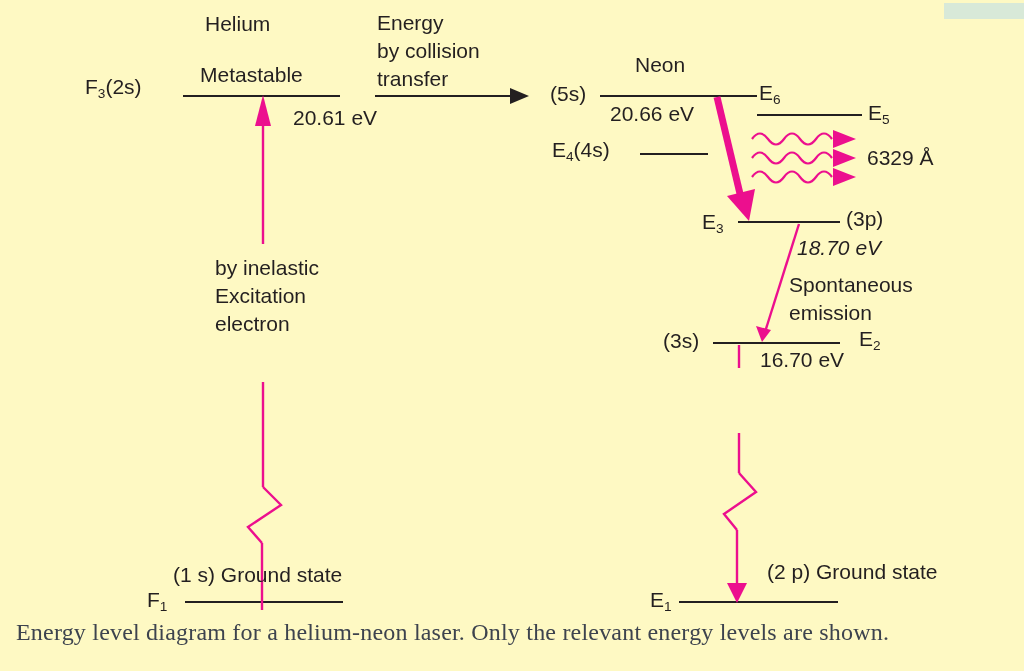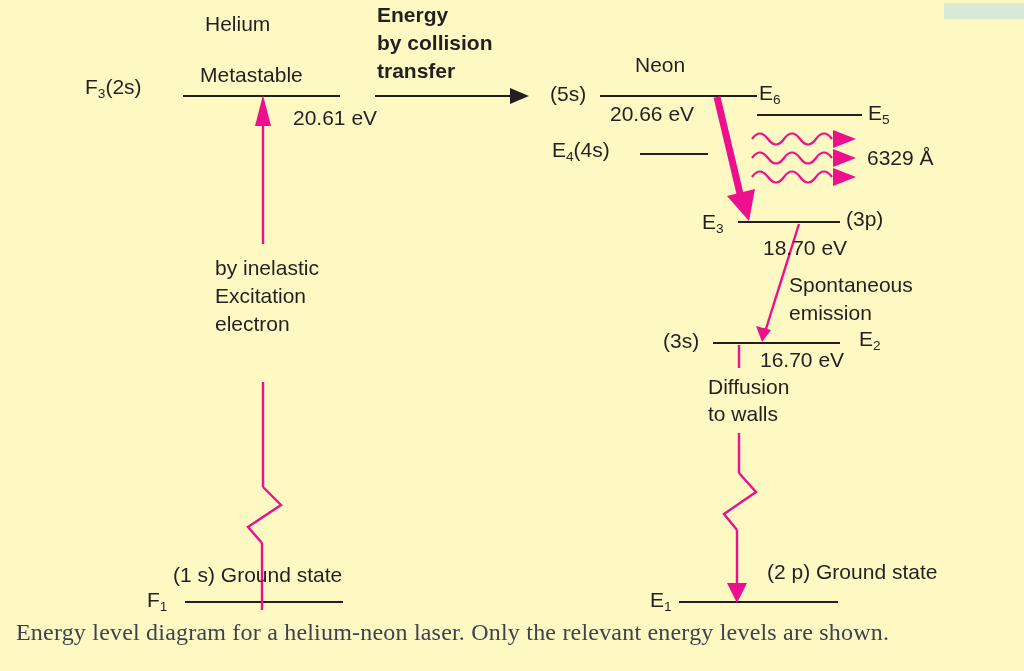--- a/index.html
+++ b/index.html
@@ -99,21 +99,21 @@
     <polygon class="pf" points="737,603 727,583 747,583"></polygon>
   </svg>
 
   <div class="lbl" style="left:205px; top:13px;">Helium</div>
   <div class="lbl" style="left:200px; top:64px;">Metastable</div>
 
   <div class="lbl" style="left:85px; top:76px;"><span>F</span><sub>3</sub><span>(2s)</span></div>
 
   <div class="lbl" style="left:293px; top:107px;">20.61 eV</div>
 
-  <div class="lbl block" style="left:377px; top:1px;font-weight:bold;">
+  <div class="lbl block" style="left:377px; top:9px;">
     <div>Energy</div>
     <div>by collision</div>
     <div>transfer</div>
   </div>
 
   <div class="lbl" style="left:635px; top:54px;">Neon</div>
   <div class="lbl" style="left:550px; top:83px;">(5s)</div>
 
   <div class="lbl" style="left:759px; top:82px;"><span>E</span><sub>6</sub></div>
 
@@ -121,37 +121,33 @@
 
   <div class="lbl" style="left:868px; top:102px;"><span>E</span><sub>5</sub></div>
 
   <div class="lbl" style="left:552px; top:139px;"><span>E</span><sub>4</sub><span>(4s)</span></div>
 
   <div class="lbl" style="left:867px; top:147px;">6329 Å</div>
 
   <div class="lbl" style="left:702px; top:211px;"><span>E</span><sub>3</sub></div>
 
   <div class="lbl" style="left:846px; top:208px;">(3p)</div>
-  <div class="lbl" style="left:763px; top:237px;">18.70 eV</div>
+  <div class="lbl" style="left:797px; top:237px;font-style:italic;">18.70 eV</div>
 
   <div class="lbl block" style="left:789px; top:271px;">
     <div>Spontaneous</div>
     <div>emission</div>
   </div>
 
   <div class="lbl" style="left:663px; top:330px;">(3s)</div>
 
   <div class="lbl" style="left:859px; top:328px;"><span>E</span><sub>2</sub></div>
 
   <div class="lbl" style="left:760px; top:349px;">16.70 eV</div>
 
-  <div class="lbl block" style="left:708px; top:373px; line-height:27px;">
-    <div>Diffusion</div>
-    <div>to walls</div>
-  </div>
 
   <div class="lbl block" style="left:215px; top:254px;">
     <div>by inelastic</div>
     <div>Excitation</div>
     <div>electron</div>
   </div>
 
   <div class="lbl" style="left:173px; top:564px;">(1 s) Ground state</div>
 
   <div class="lbl" style="left:147px; top:589px;"><span>F</span><sub>1</sub></div>

